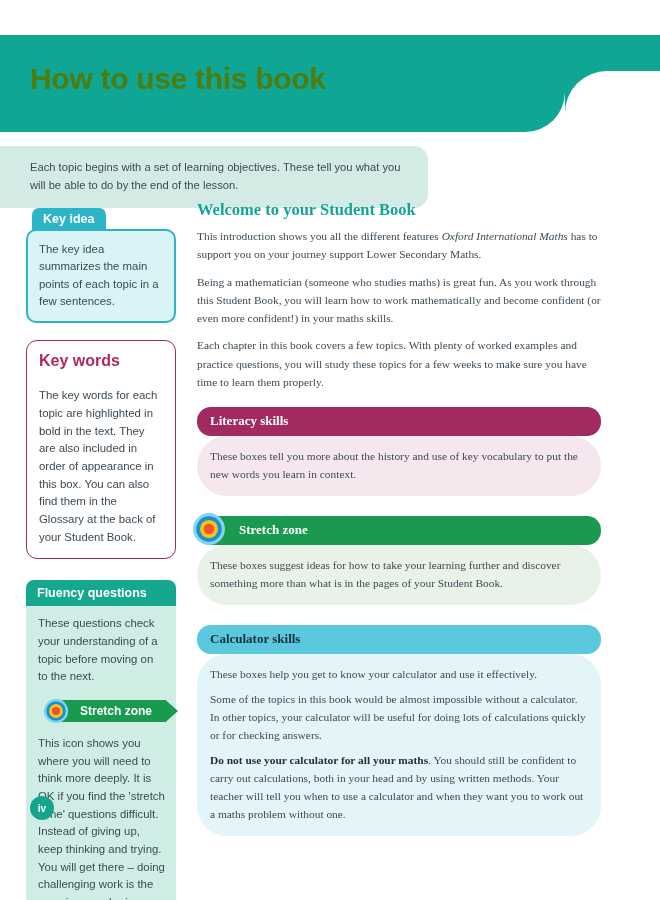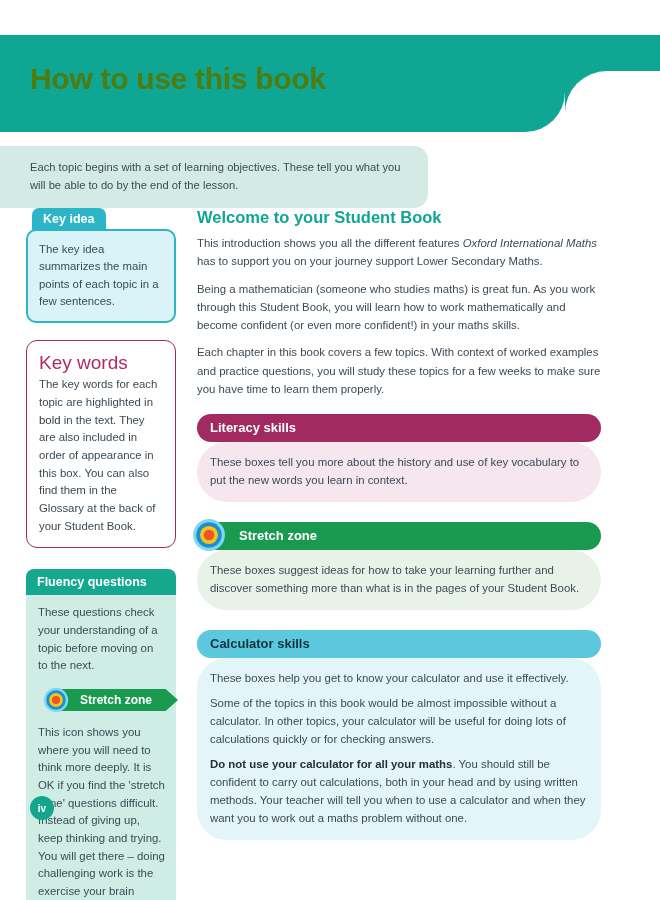--- a/index.html
+++ b/index.html
@@ -99,22 +99,23 @@
   
   #left-col {
     position: absolute;
     left: 26px;
     top: 208px;
     width: 150px;
   }
   #right-col {
     position: absolute;
     left: 197px;
-    top: 208px;
+    top: 200px;
     width: 404px;
+    font-family: Liberation Serif, serif;
   }
 
   
   .keyidea-tab {
     display: inline-block;
     background: #2BB5C6;
     color: #ffffff;
     font-size: 12.5px;
     font-weight: bold;
     padding: 4px 12px 4px 11px;
@@ -142,23 +143,23 @@
   
   .keywords-box {
     margin-top: 17px;
     background: #ffffff;
     border: 1.6px solid #9E2B5C;
     border-radius: 11px;
     padding: 11px 11px 12px 12px;
   }
   .keywords-box h3 {
     color: #B02A63;
-    font-size: 19px;
-    font-weight: normal;
-    margin-bottom: 2px;
+    font-size: 16px;
+    font-weight: bold;
+    margin-bottom: 17px;
   }
   .keywords-box p {
     font-size: 11.4px;
     line-height: 1.55;
     color: #3B4A55;
   }
   .keywords-box b { font-weight: normal; color: #2E3A44; }
 
   
   .fluency-wrap { margin-top: 21px; }
@@ -330,21 +331,21 @@
   </div>
 
   <div id="right-col">
 
     <h2 id="welcome-title">Welcome to your Student Book</h2>
 
     <p class="welcome-p"><span>This introduction shows you all the different features </span><i>Oxford International Maths</i><span> has to support you on your journey support Lower Secondary Maths.</span></p>
 
     <p class="welcome-p">Being a mathematician (someone who studies maths) is great fun. As you work through this Student Book, you will learn how to work mathematically and become confident (or even more confident!) in your maths skills.</p>
 
-    <p class="welcome-p">Each chapter in this book covers a few topics. With context of worked examples and practice questions, you will study these topics for a few weeks to make sure you have time to learn them properly.</p>
+    <p class="welcome-p">Each chapter in this book covers a few topics. With plenty of worked examples and practice questions, you will study these topics for a few weeks to make sure you have time to learn them properly.</p>
 
     <div class="mainbox literacy">
       <div class="head">Literacy skills</div>
       <div class="body">
         <p>These boxes tell you more about the history and use of key vocabulary to put the new words you learn in context.</p>
       </div>
     </div>
 
     <div class="mainbox stretch">
       <svg class="target" width="34" height="34" viewBox="0 0 32 32">

